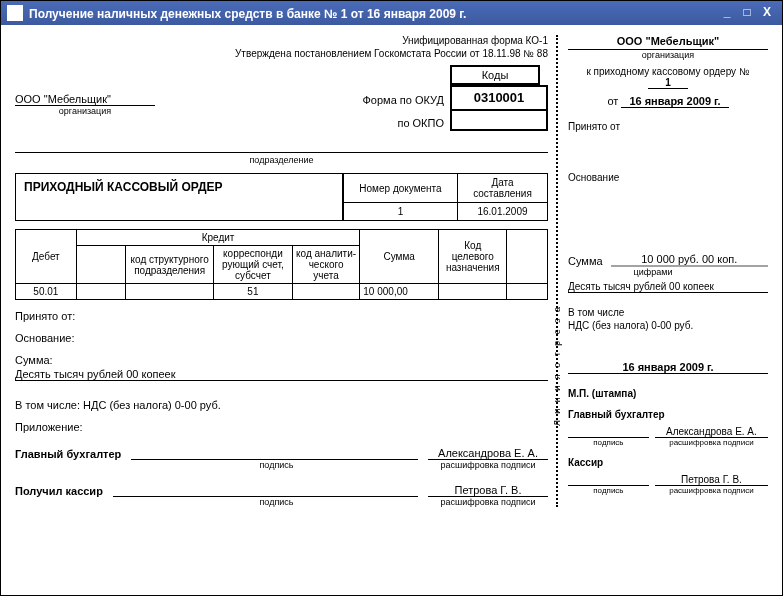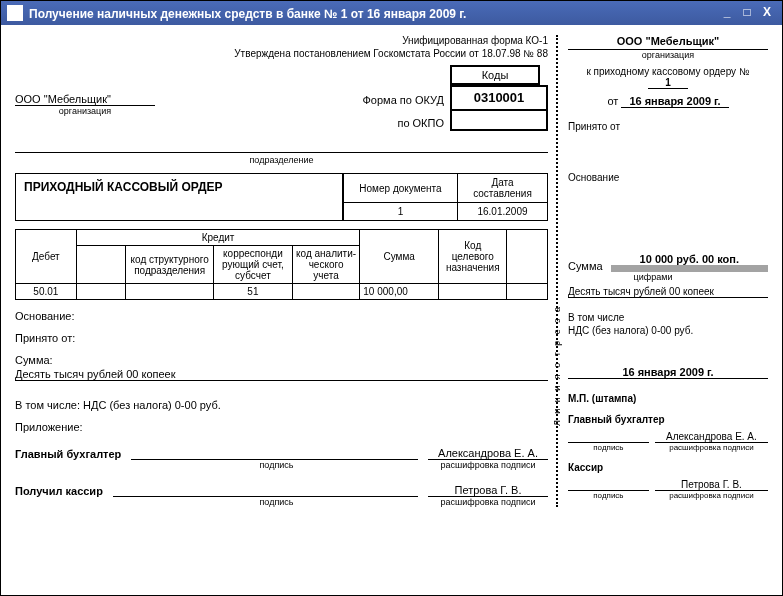--- a/index.html
+++ b/index.html
@@ -42,21 +42,21 @@
 .r-org{text-align:center;font-weight:bold;border-bottom:1px solid #000;padding-bottom:2px}
 .r-sub{text-align:center;font-size:9px}
 .r-title{text-align:center;font-weight:bold;font-size:14px;margin:4px 0}
 .r-line{margin-top:6px;font-size:10px}
 .r-line .v{border-bottom:1px solid #000;display:inline-block;min-width:40px;text-align:center;font-weight:bold}
 .r-date{text-align:center;margin-top:6px}
 .r-date .v{border-bottom:1px solid #000;font-weight:bold;padding:0 8px}
 .r-field{margin-top:14px;font-size:10px}
 .r-sum-row{display:flex;align-items:flex-end;margin-top:8px}
 .r-sum-row .lbl{margin-right:8px}
-.r-sum-row .v{flex:1;border-bottom:7px solid #a3a3a3;text-align:center;font-weight:bold}
+.r-sum-row .v{flex:1;border-bottom:2px solid #a3a3a3;text-align:center;font-weight:normal}
 .r-sig{margin-top:10px}
 .r-sig .role{font-weight:bold;font-size:10px}
 .r-sig-line{display:flex;gap:6px;margin-top:6px}
 .r-sig-line .l{flex:1;border-bottom:1px solid #000}
 .r-sig-line .n{flex:1.4;border-bottom:1px solid #000;text-align:center;font-size:10px}
 .r-sig-sub{display:flex;gap:6px;font-size:8px}
 .r-sig-sub span{flex:1;text-align:center}
 .r-sig-sub .n2{flex:1.4}
 </style>
 </head>
@@ -78,21 +78,21 @@
         <div style="display:flex">
           <div style="flex:1">
             <div style="height:38px"></div>
             <div class="org-line">
               <span class="val">ООО "Мебельщик"</span>
             </div>
             <div class="sub-center" style="width:140px">организация</div>
           </div>
           <div style="text-align:right">
             <div class="hdr-right">Унифицированная форма КО-1</div>
-            <div class="hdr-right">Утверждена постановлением Госкомстата России от 18.07.98 № 88</div>
+            <div class="hdr-right">Утверждена постановлением Госкомстата России от 18.11.98 № 88</div>
             <div style="display:flex;justify-content:flex-end;margin-top:6px">
               <div style="display:flex;flex-direction:column;align-items:flex-end;justify-content:center;margin-right:0">
                 <div style="height:22px"></div>
                 <div style="height:26px;display:flex;align-items:center;padding-right:6px">Форма по ОКУД</div>
                 <div style="height:20px;display:flex;align-items:center;padding-right:6px">по ОКПО</div>
               </div>
               <div>
                 <div class="codes-hdr">Коды</div>
                 <div class="codes-box">0310001</div>
                 <div class="codes-box small"></div>
@@ -143,22 +143,22 @@
             <td></td>
             <td>51</td>
             <td></td>
             <td style="text-align:left">10 000,00</td>
             <td></td>
             <td></td>
           </tr>
         </tbody>
           </table>
 
+        <div class="field-line">Принято от:</div>
         <div class="field-line">Основание:</div>
-        <div class="field-line">Принято от:</div>
         <div class="field-line">Сумма:</div>
         <div class="sum-val">Десять тысяч рублей 00 копеек</div>
         <div class="field-line" style="margin-top:18px">В том числе: НДС (без налога) 0-00 руб.</div>
         <div class="field-line">Приложение:</div>
 
         <div class="sig-row">
           <span class="role">Главный бухгалтер</span>
           <span class="line"></span>
           <span class="name">Александрова Е. А.</span>
         </div>

